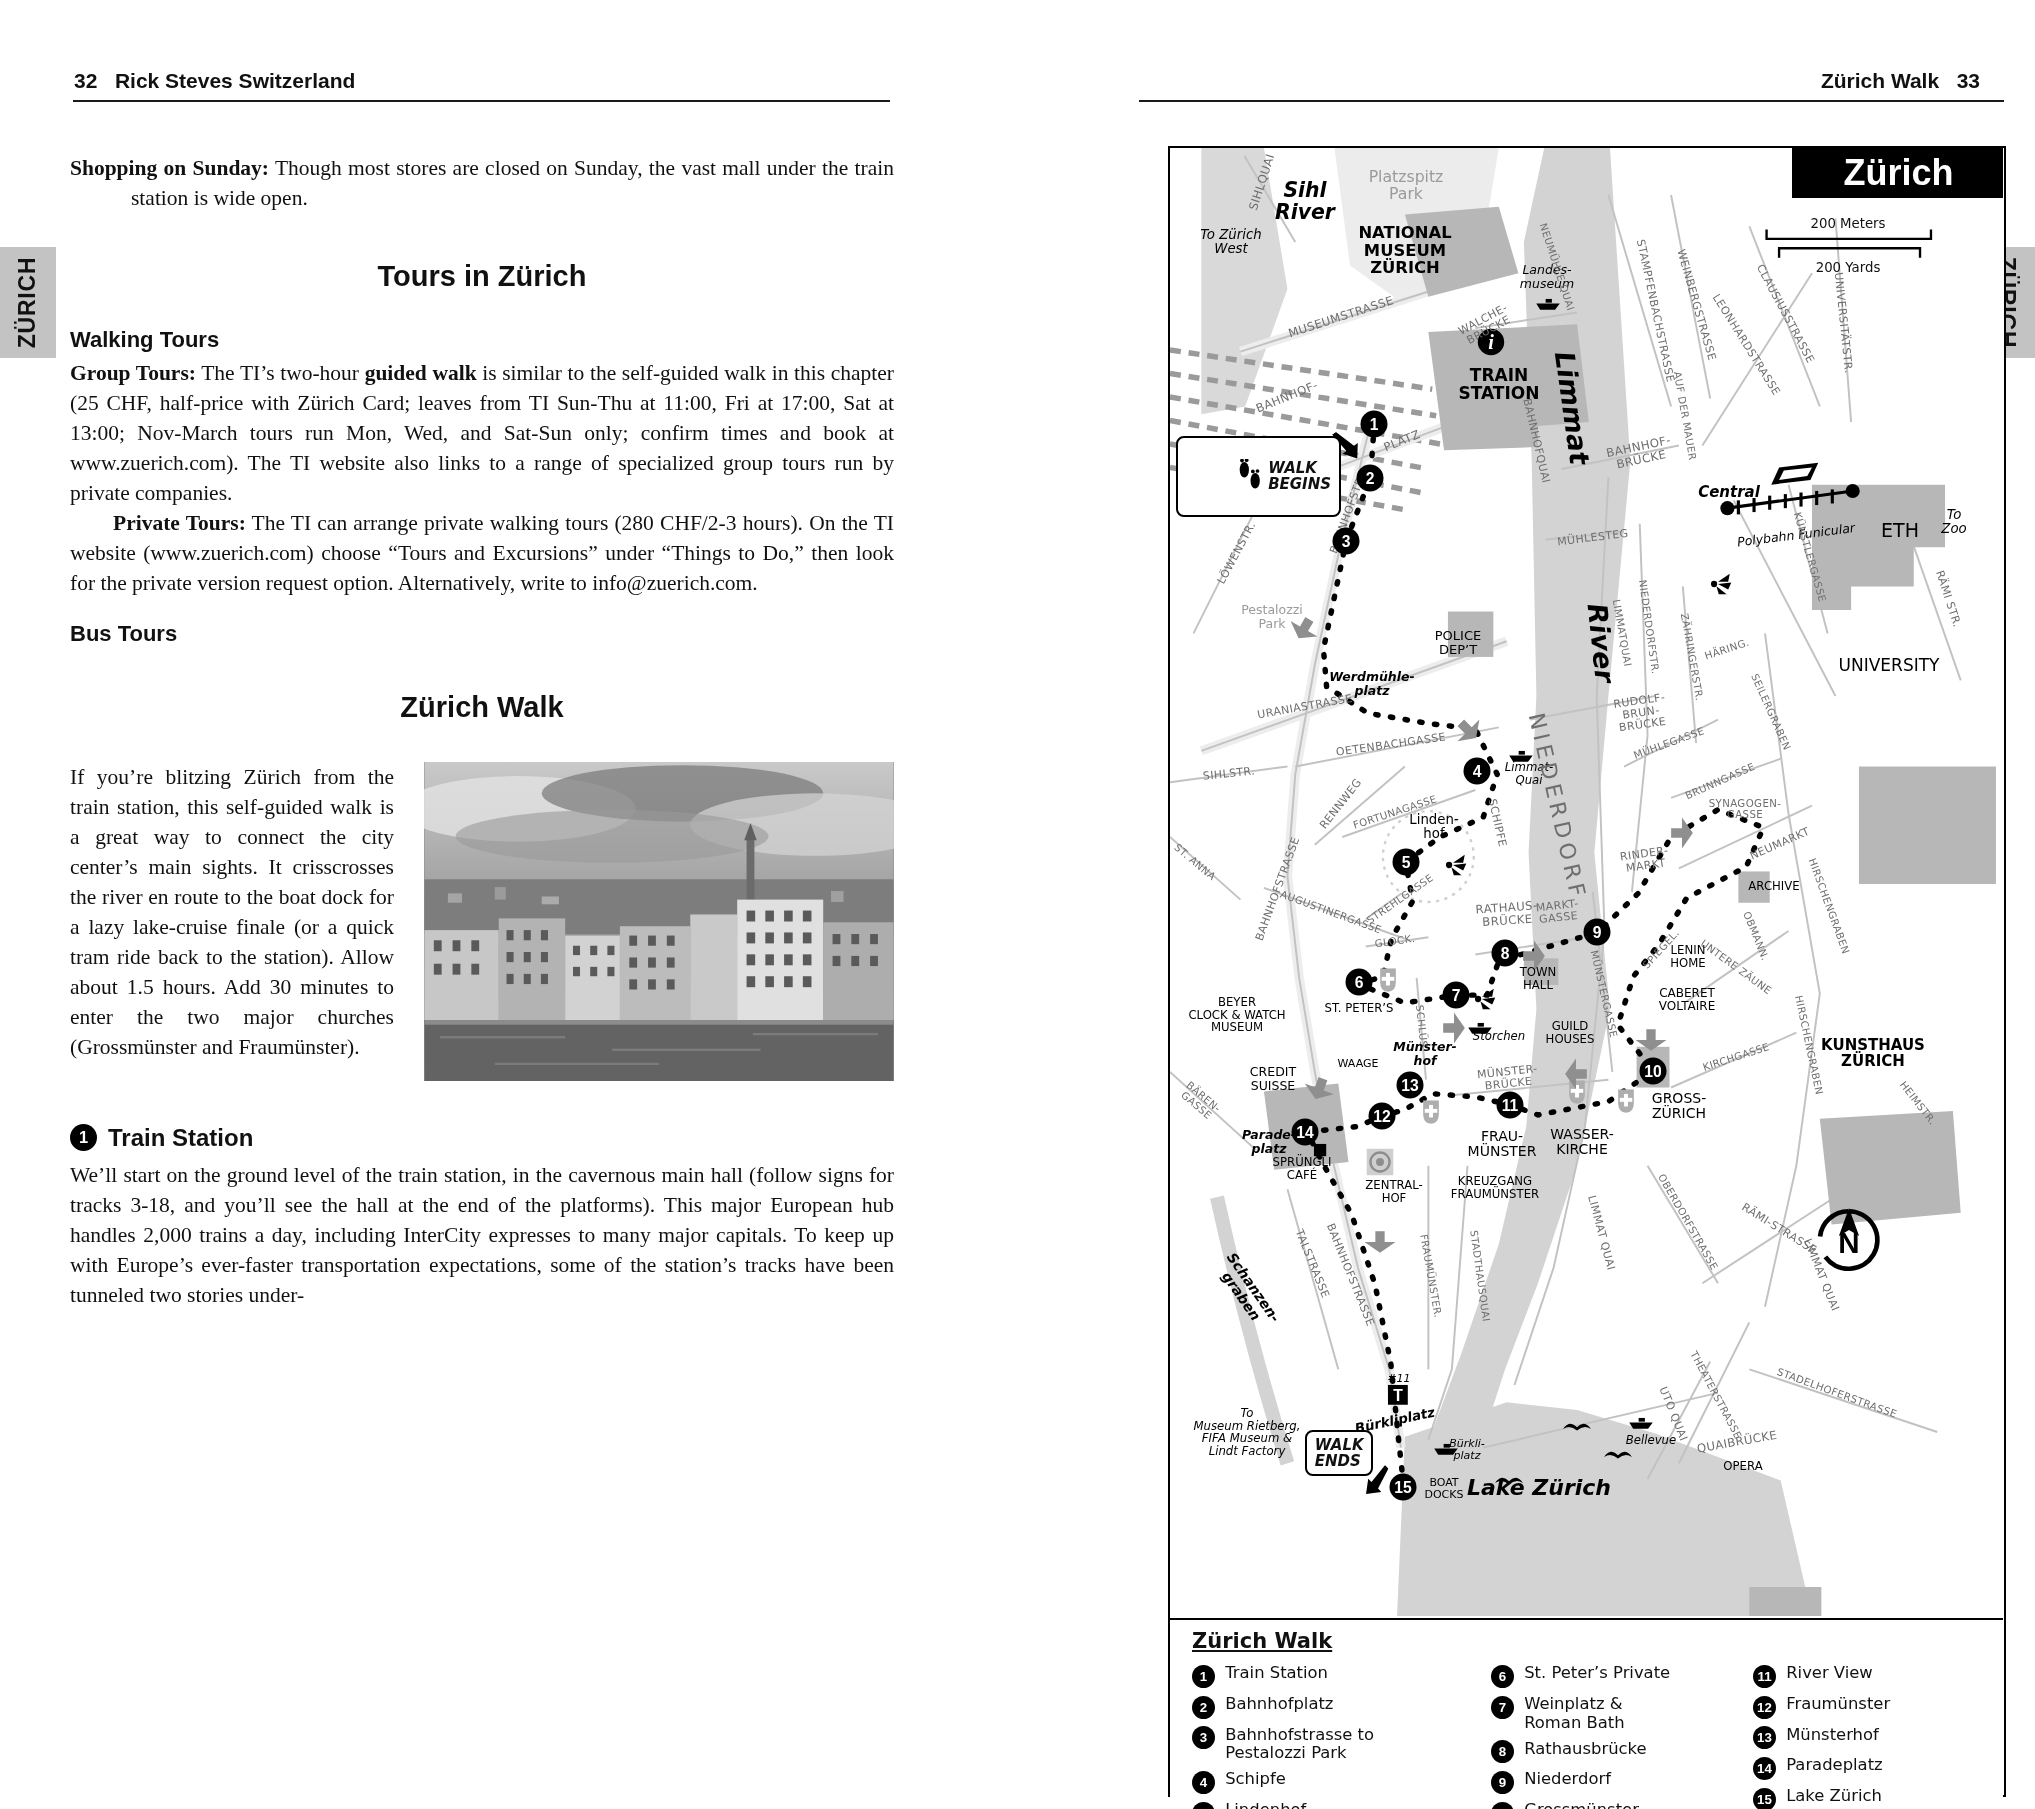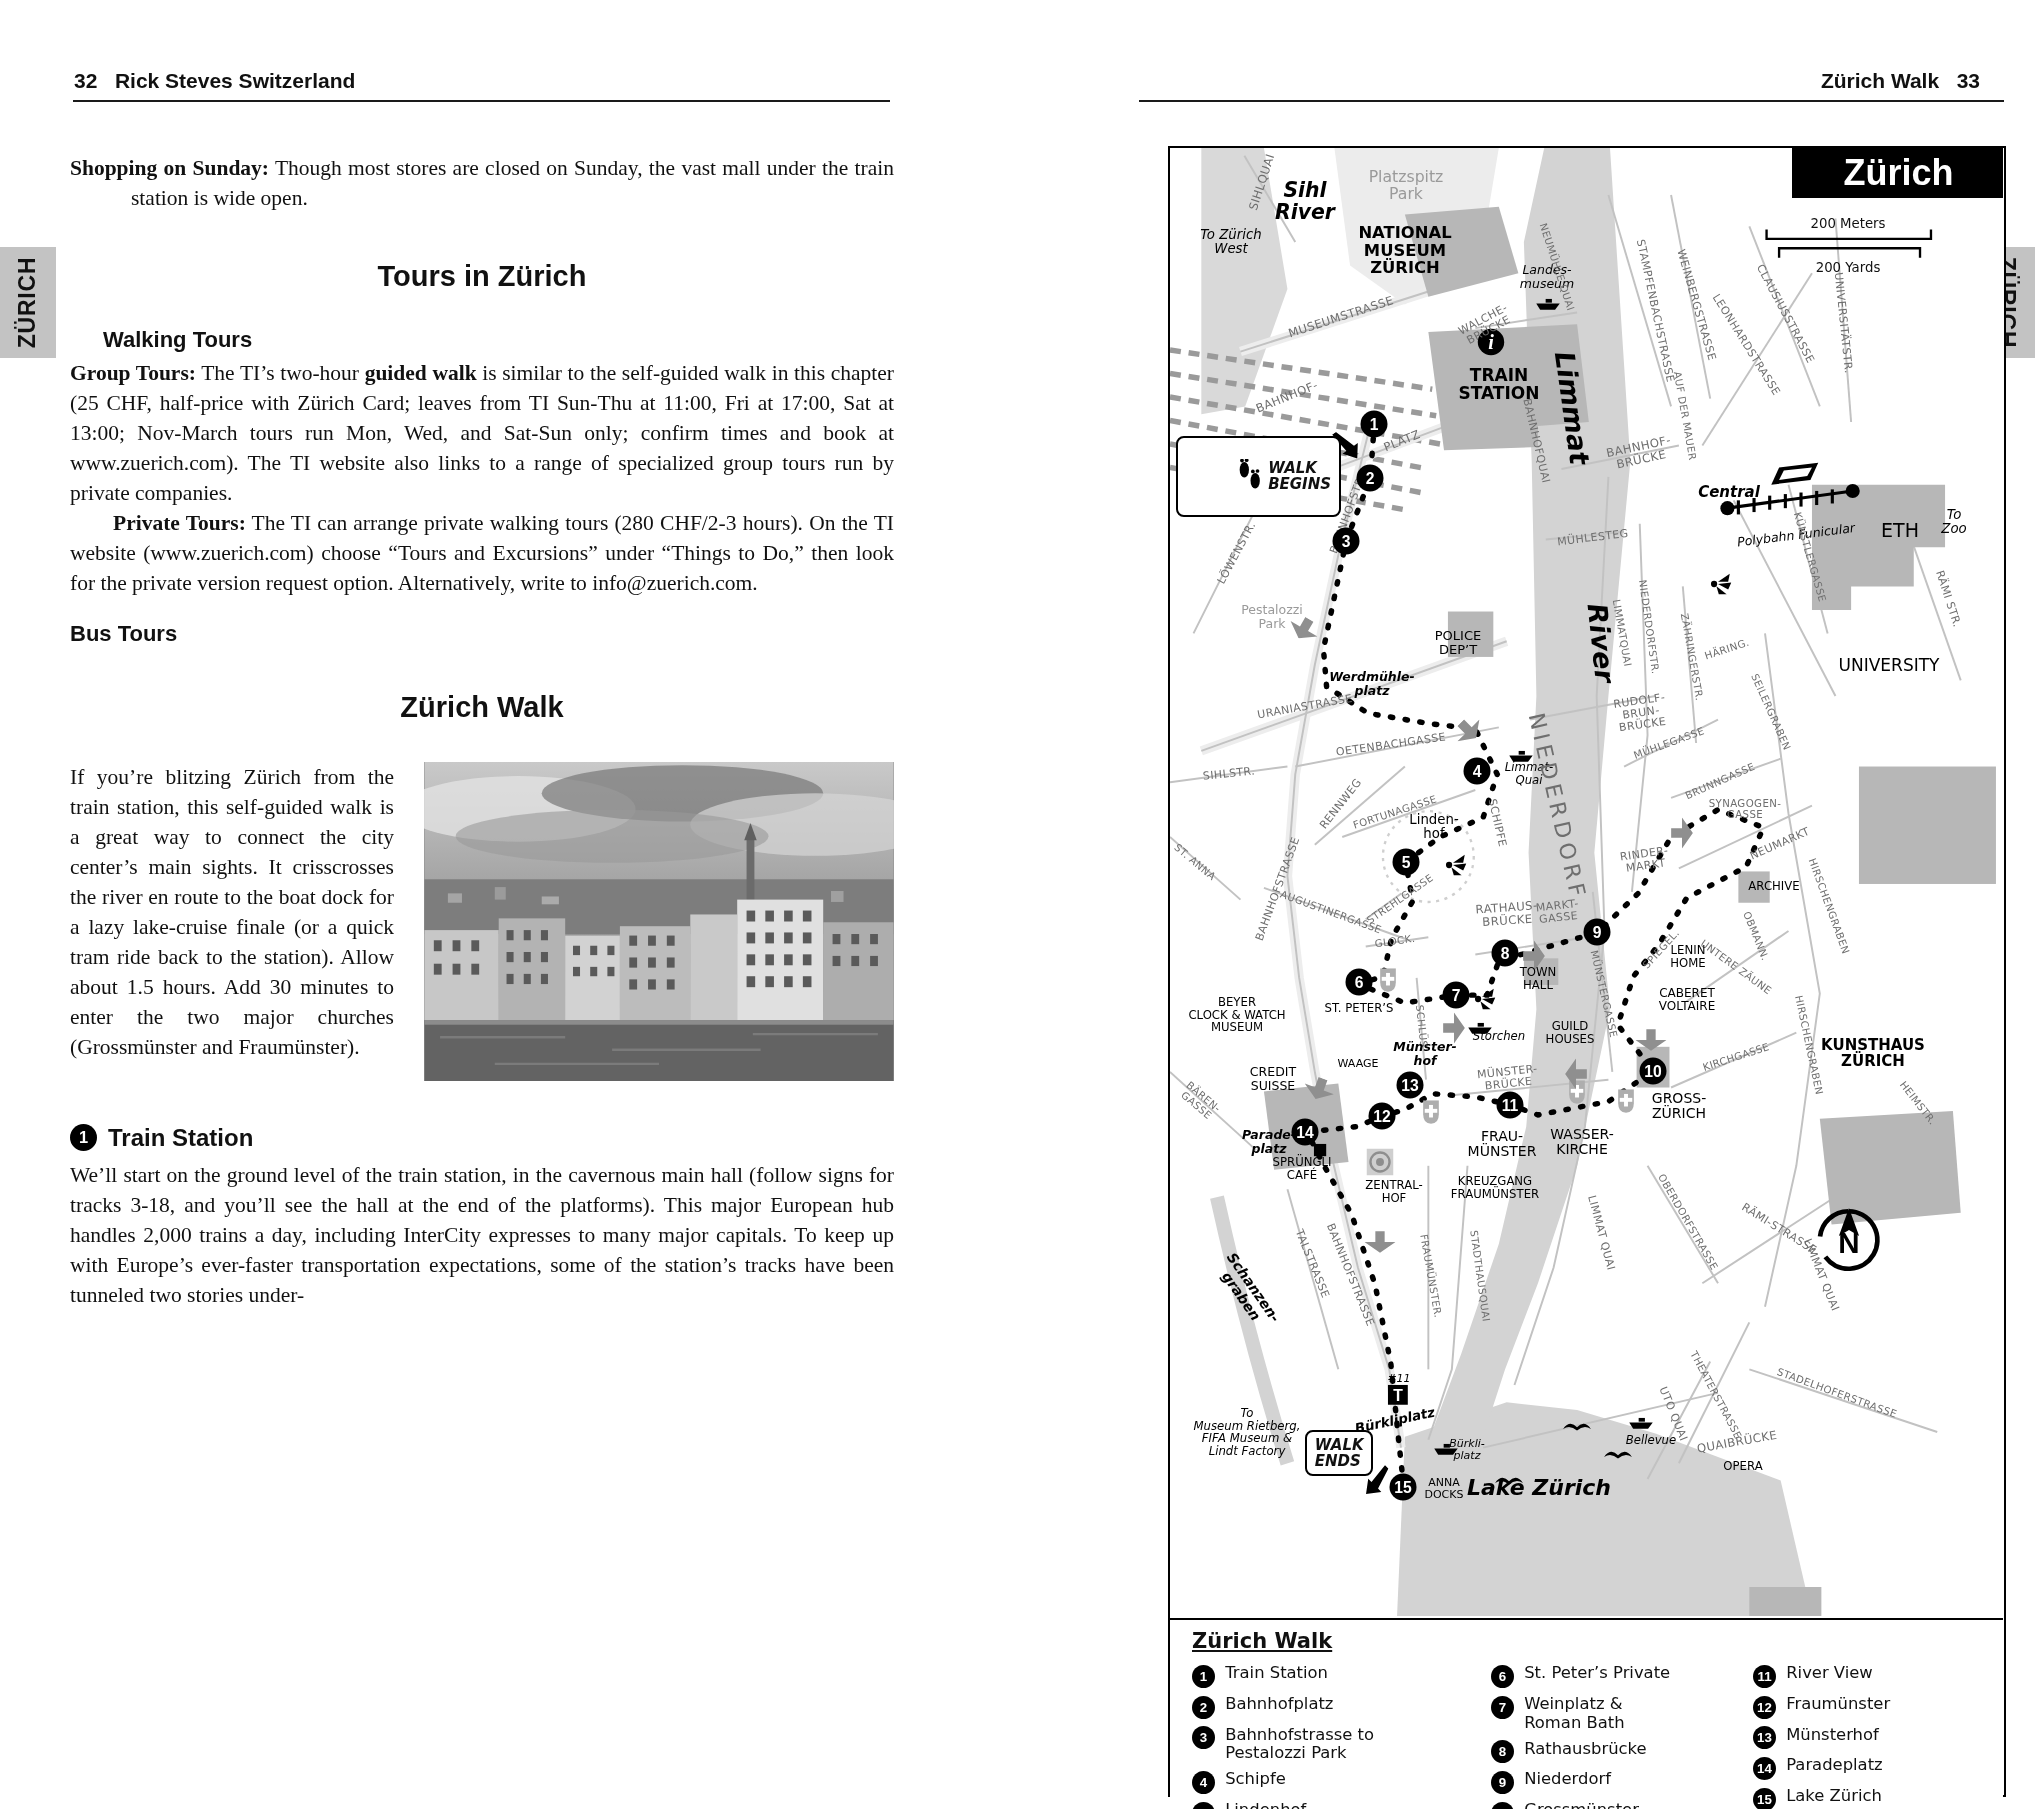--- a/index.html
+++ b/index.html
@@ -68,21 +68,21 @@
 
   <div class="tab left" style="left:0;top:247px;">
     <span>ZÜRICH</span>
   </div>
 
   <div id="leftcol">
     <p class="hang"><b><span>Shopping on Sunday:</span></b><span> Though most stores are closed on Sunday, the vast mall under the train station is wide open.</span></p>
 
     <h1 class="h1" style="margin-top:47px;">Tours in Zürich</h1>
 
-    <h2 class="h2" style="margin-top:34px;margin-bottom:4.7px;margin-left:33px;">Walking Tours</h2>
+    <h2 class="h2" style="margin-top:34px;margin-bottom:4.7px;">Walking Tours</h2>
 
     <p><b><span>Group Tours:</span></b><span> The TI’s two-hour </span><b><span>guided walk</span></b><span> is similar to the self-guided walk in this chapter (25 CHF, half-price with Zürich Card; leaves from TI Sun-Thu at 11:00, Fri at 17:00, Sat at 13:00; Nov-March tours run Mon, Wed, and Sat-Sun only; confirm times and book at www.zuerich.com). The TI website also links to a range of specialized group tours run by private companies.</span></p>
 
     <p class="ind"><b><span>Private Tours:</span></b><span> The TI can arrange private walking tours (280 CHF/2-3 hours). On the TI website (www.zuerich.com) choose “Tours and Excursions” under “Things to Do,” then look for the private version request option. Alternatively, write to info@zuerich.com.</span></p>
 
     <h2 class="h2" style="margin-top:23.5px;margin-bottom:4.7px;">Bus Tours</h2>
 
     <h1 class="h1" style="margin-top:44px;margin-bottom:38px;">Zürich Walk</h1>
 
     <div style="overflow:hidden;">
@@ -591,21 +591,21 @@
           <div class="mlabel st" style="left: 667px; top: 1245px; font-size: 10.2px; transform: translate(-50%, -50%) rotate(20deg);">STADELHOFERSTRASSE</div>
           <div class="mlabel st" style="left: 503px; top: 1266px; font-size: 11px; transform: translate(-50%, -50%) rotate(68deg);">UTO QUAI</div>
           <div class="mlabel st" style="left: 567px; top: 1294px; font-size: 11.7px; transform: translate(-50%, -50%) rotate(-10deg);">QUAIBRÜCKE</div>
           <div class="mlabel " style="left: 573px; top: 1318px; font-size: 11.7px; transform: translate(-50%, -50%) rotate(0deg);">OPERA</div>
           <div class="mlabel i" style="left: 481px; top: 1292px; font-size: 11.7px; transform: translate(-50%, -50%) rotate(0deg);">Bellevue</div>
           <div class="mlabel bi" style="left: 369px; top: 1340px; font-size: 22px; transform: translate(-50%, -50%) rotate(0deg);">Lake Zürich</div>
           <div class="mlabel bi" style="left: 225px; top: 1273px; font-size: 13.3px; transform: translate(-50%, -50%) rotate(-12deg);">Bürkliplatz</div>
           <div class="mlabel i" style="left: 229px; top: 1231px; font-size: 11px; transform: translate(-50%, -50%) rotate(0deg);">#11</div>
           <div class="mlabel i" style="left: 297px; top: 1302px; font-size: 11px; transform: translate(-50%, -50%) rotate(0deg);">Bürkli-
 platz</div>
-          <div class="mlabel " style="left: 274px; top: 1341px; font-size: 11px; transform: translate(-50%, -50%) rotate(0deg);">ANNA
+          <div class="mlabel " style="left: 274px; top: 1341px; font-size: 11px; transform: translate(-50%, -50%) rotate(0deg);">BOAT
 DOCKS</div>
           <div class="mlabel i" style="left: 77px; top: 1284px; font-size: 11.7px; transform: translate(-50%, -50%) rotate(0deg);">To
 Museum Rietberg,
 FIFA Museum &amp;
 Lindt Factory</div>
           <div class="stop" style="left: 204px; top: 276px;">1</div>
           <div class="stop" style="left: 200px; top: 330px;">2</div>
           <div class="stop" style="left: 176px; top: 393px;">3</div>
           <div class="stop" style="left: 307px; top: 623px;">4</div>
           <div class="stop" style="left: 236px; top: 714px;">5</div>

